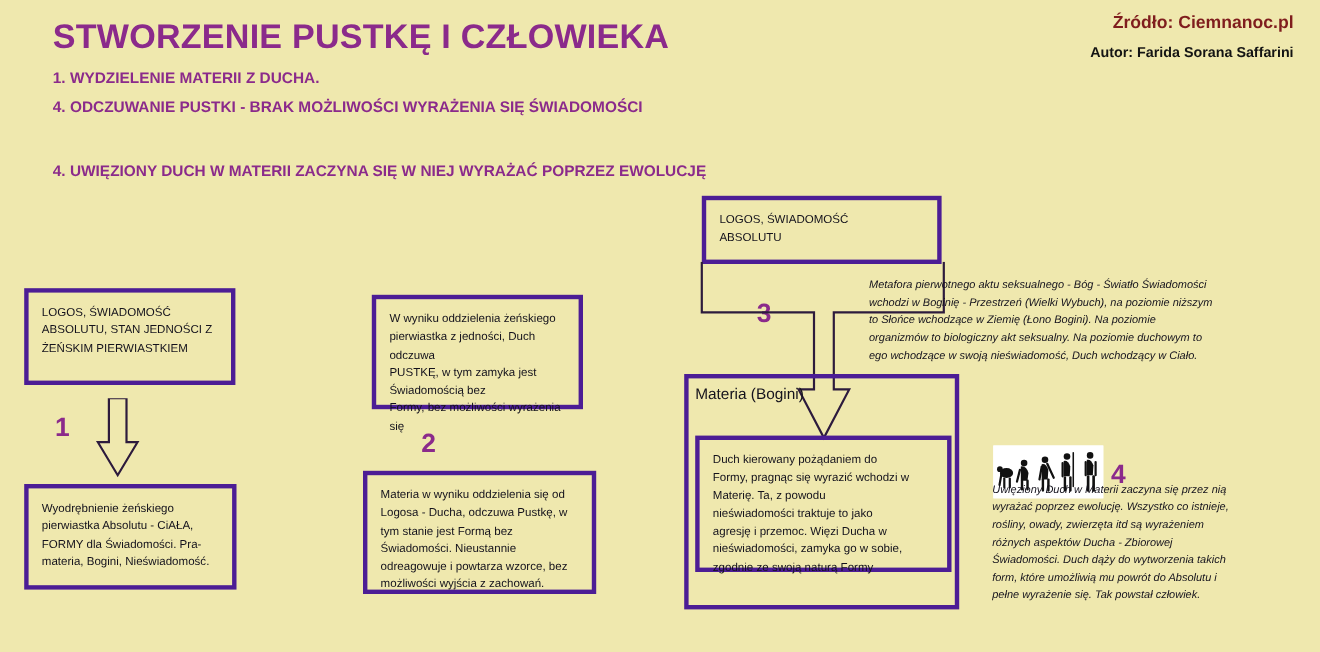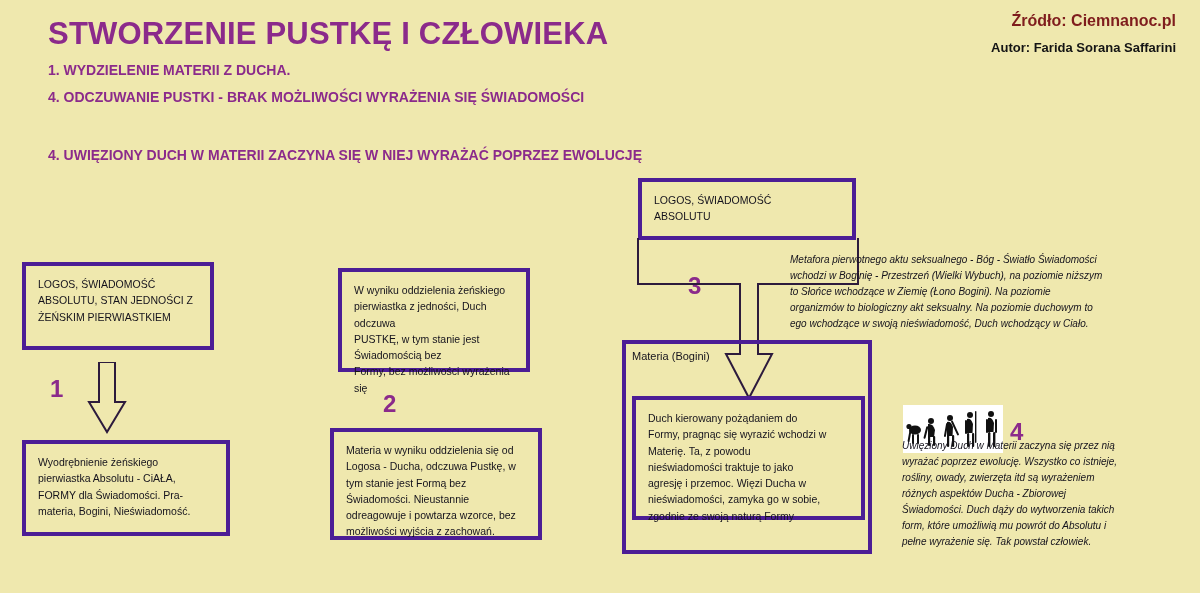--- a/index.html
+++ b/index.html
@@ -91,32 +91,32 @@
     font-size: 24px;
     font-weight: bold;
     color: #8b2a8b;
   }
 
   
   .arrow-svg { position: absolute; }
 
   
   #box-logos-left   { left: 22px;  top: 262px; width: 192px; height: 88px; }
-  #box-wyodrebnienie{ left: 22px;  top: 440px; width: 208px; height: 96px; }
+  #box-wyodrebnienie{ left: 22px;  top: 440px; width: 193px; height: 96px; }
   #box-wynik        { left: 338px; top: 268px; width: 192px; height: 104px; }
   #box-materia-wynik{ left: 330px; top: 428px; width: 212px; height: 112px; }
   #box-logos-top    { left: 638px; top: 178px; width: 218px; height: 62px; }
   #box-materia-big  { left: 622px; top: 340px; width: 250px; height: 214px; }
   #box-duch         { left: 632px; top: 396px; width: 233px; height: 124px; }
 
   #label-materia {
     position: absolute;
     left: 632px;
     top: 350px;
-    font-size: 11px;
+    font-size: 14px;
     color: #14121c;
   }
 
   #text-metafora { left: 790px; top: 252px; width: 382px; }
   #text-uwieziony{ left: 902px; top: 438px; width: 262px; }
 
   #num1 { left: 50px;  top: 375px; }
   #num2 { left: 383px; top: 390px; }
   #num3 { left: 688px; top: 272px; }
   #num4 { left: 1010px; top: 418px; color: #8b2a8b; }
@@ -155,21 +155,21 @@
   </svg>
   <div class="step-num" id="num1">1</div>
 
   <div class="box" id="box-wyodrebnienie">Wyodrębnienie żeńskiego
 pierwiastka Absolutu - CiAŁA,
 FORMY dla Świadomości. Pra-
 materia, Bogini, Nieświadomość.</div>
 
   <div class="box" id="box-wynik">W wyniku oddzielenia żeńskiego
 pierwiastka z jedności, Duch odczuwa
-PUSTKĘ, w tym stanie jest
+PUSTKĘ, w tym zamyka jest
 Świadomością bez
 Formy, bez możliwości wyrażenia się</div>
   <div class="step-num" id="num2">2</div>
   <div class="box" id="box-materia-wynik">Materia w wyniku oddzielenia się od
 Logosa - Ducha, odczuwa Pustkę, w
 tym stanie jest Formą bez
 Świadomości. Nieustannie
 odreagowuje i powtarza wzorce, bez
 możliwości wyjścia z zachowań.</div>
 

